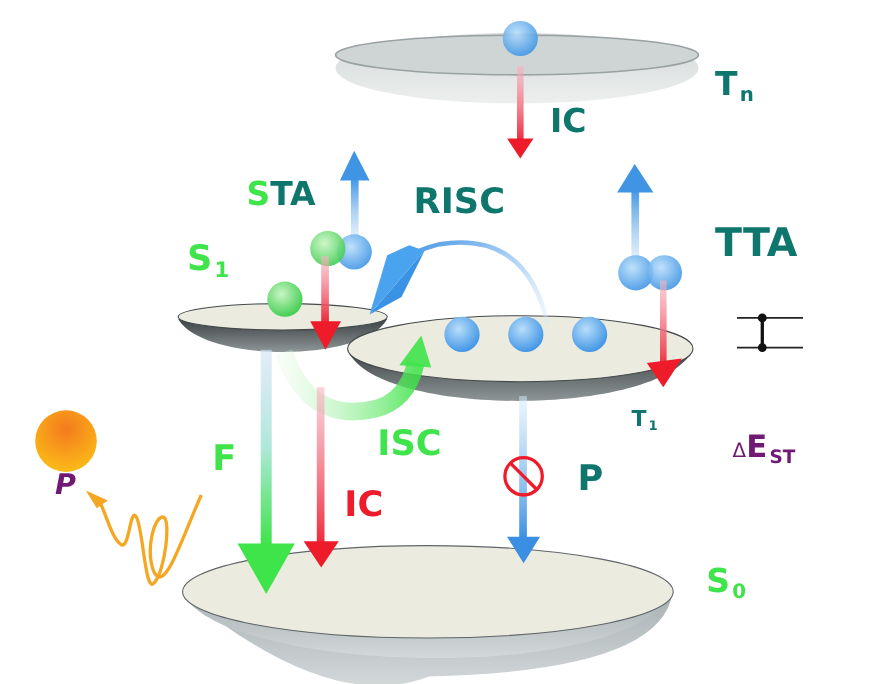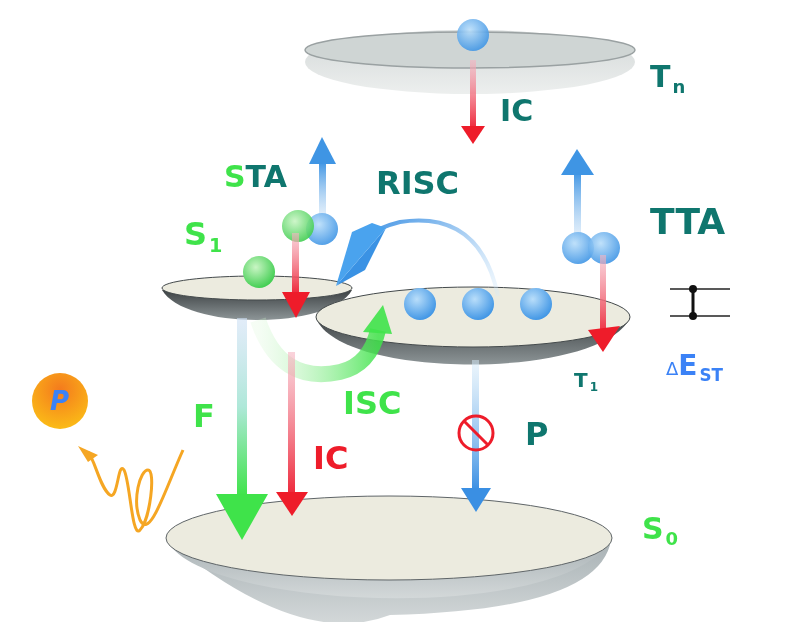--- a/index.html
+++ b/index.html
@@ -3,21 +3,21 @@
 <meta charset="utf-8">
 <style>
   html, body { margin: 0; padding: 0; background: #ffffff; }
   body { width: 803px; height: 622px; position: relative; overflow: hidden; font-family: "DejaVu Sans", sans-serif; }
   svg { position: absolute; left: 0; top: 0; }
   .lbl { position: absolute; font-family: "DejaVu Sans", sans-serif; font-weight: bold; line-height: 1; white-space: nowrap; }
   .sub { font-size: 60%; position: relative; top: 0.35em; margin-left: 2px; }
   .blue { color: #0f766e; }
   .green { color: #3fe34a; }
   .red { color: #ee1c2a; }
-  .black { color: #3b82f6; }
+  .black { color: #701a75; margin-top: 40px; }
 </style>
 </head>
 <body>
 
 <svg width="803" height="622" viewBox="0 0 803 622">
   <defs>
     <linearGradient id="sideGrad" x1="0" y1="0" x2="0" y2="1">
       <stop offset="0" stop-color="#3d4244"></stop>
       <stop offset="1" stop-color="#8d9597"></stop>
     </linearGradient>
@@ -175,21 +175,21 @@
 <div class="lbl blue" style="left:500px; top:96px; font-size:30px;">IC</div>
 
 <div class="lbl" style="left:224px; top:162px; font-size:30px;">
   <span class="green">S</span><span class="blue">TA</span>
 </div>
 
 <div class="lbl blue" style="left:376px; top:167px; font-size:32px;text-align:right;">RISC</div>
 
 <div class="lbl blue" style="left:650px; top:204px; font-size:36px;">TTA</div>
 
-<div class="lbl green" style="left:184px; top:218px; font-size:32px;">
+<div class="lbl green" style="left:170px; top:218px; font-size:32px;">
   <span>S</span><span class="sub">1</span>
 </div>
 
 <div class="lbl blue" style="left:574px; top:370px; font-size:20px;">
   <span>T</span><span class="sub">1</span>
 </div>
 
 <div class="lbl black" style="left:666px; top:352px; font-size:28px;">
   <span style="font-size:18px; font-weight:normal;">Δ</span><span>E</span><span class="sub">ST</span>
 </div>

